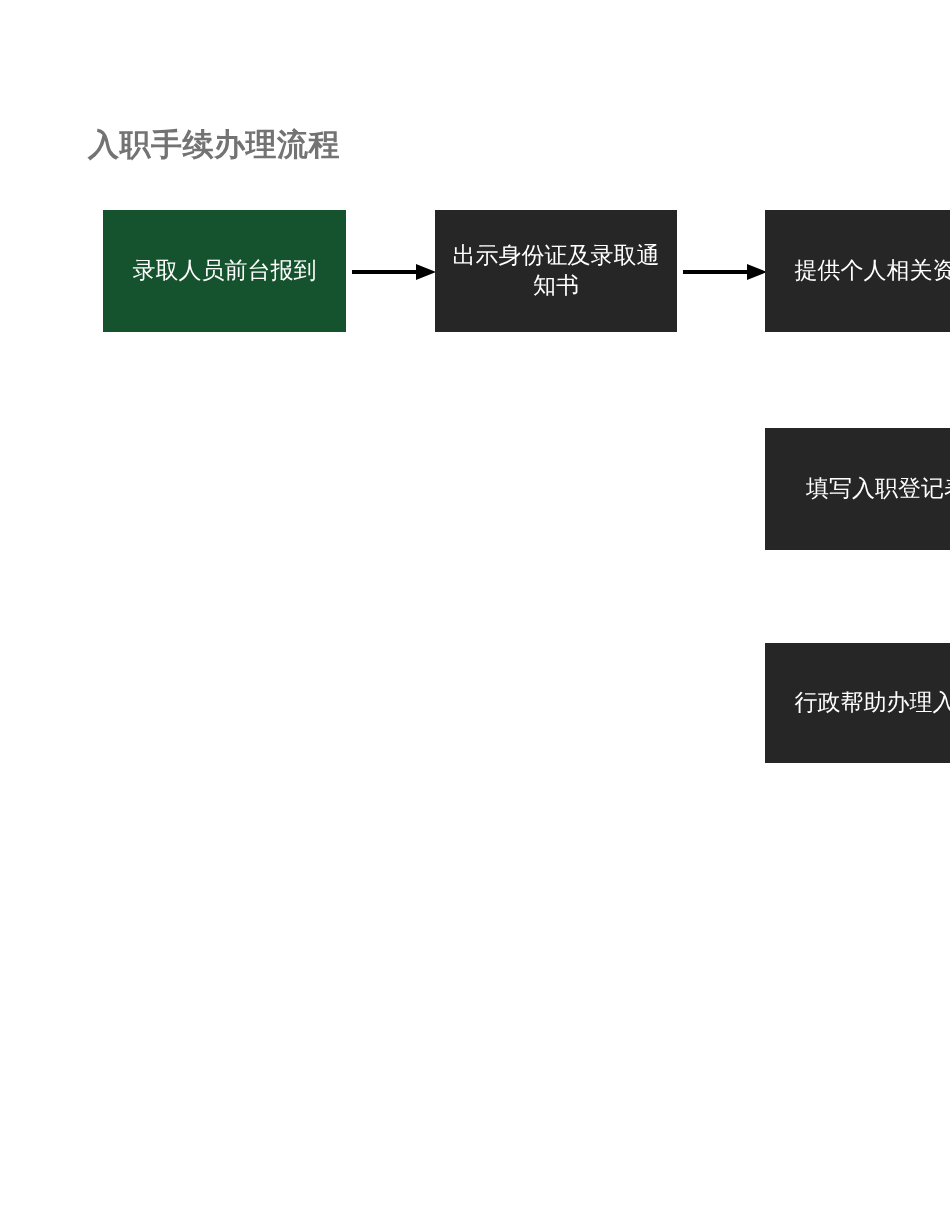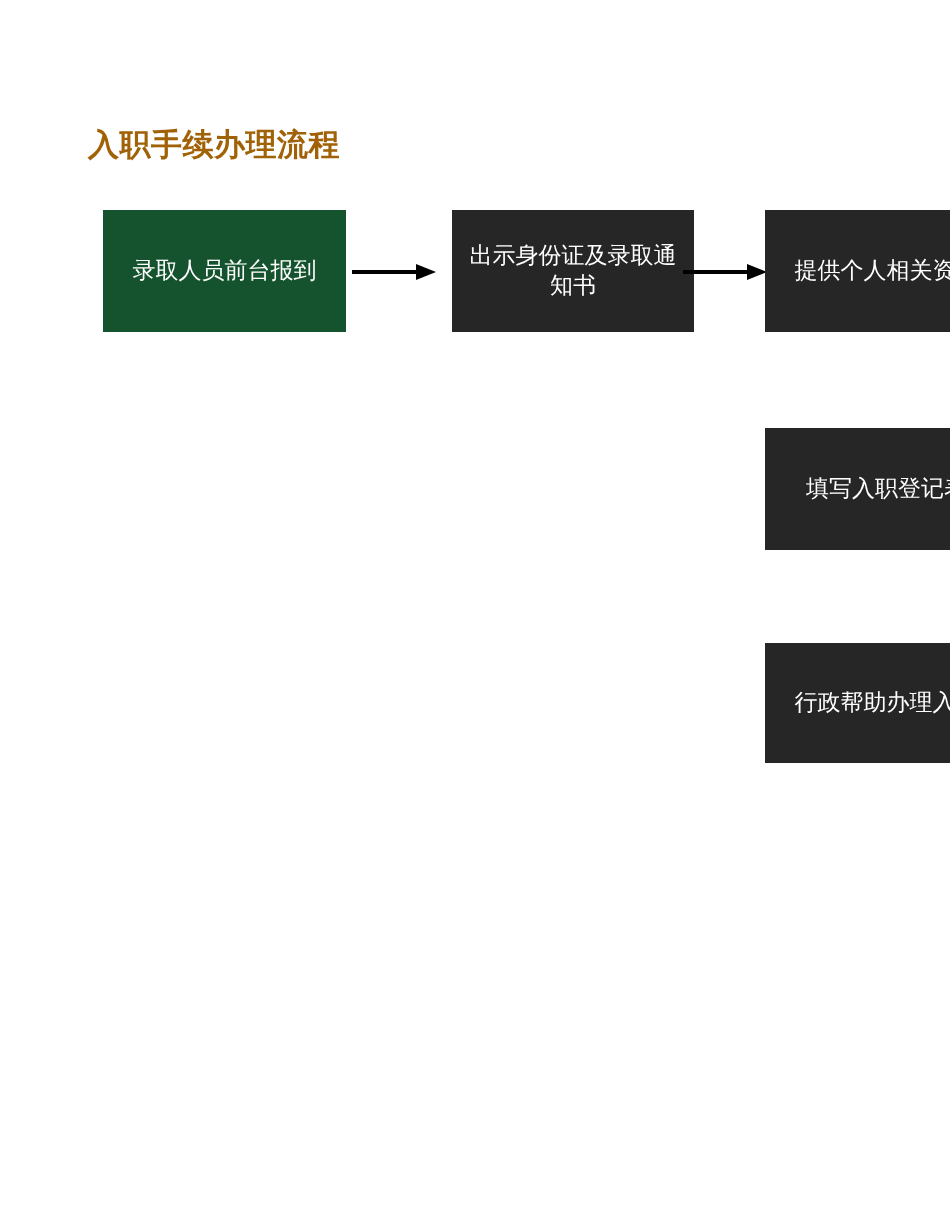--- a/index.html
+++ b/index.html
@@ -27,21 +27,21 @@
     overflow: hidden;
   }
 
   
   #page-title {
     position: absolute;
     left: 88px;
     top: 126px;
     font-size: 31px;
     font-weight: bold;
-    color: #a16207;
+    color: #737373;
     letter-spacing: 0.5px;
     white-space: nowrap;
     line-height: 1.25;
   }
 
   
   .node {
     position: absolute;
     box-sizing: border-box;
     display: flex;
@@ -57,21 +57,21 @@
   .node.teal { background: #14532d; }
   .node.dark { background: #262626; }
 
   .node-label {
     display: block;
     width: 100%;
   }
 
   
   #node-1 { left: 103px; top: 210px; width: 243px; height: 122px; }
-  #node-2 { left: 435px; top: 210px; width: 242px; height: 122px; margin-left: 17px; }
+  #node-2 { left: 435px; top: 210px; width: 242px; height: 122px; }
   #node-3 { left: 765px; top: 210px; width: 243px; height: 122px; }
   #node-4 { left: 765px; top: 428px; width: 243px; height: 122px; }
   #node-5 { left: 765px; top: 643px; width: 243px; height: 120px; }
 
   
   .arrow {
     position: absolute;
     height: 24px;
   }
   #arrow-1 { left: 352px; top: 260px; width: 84px; }

